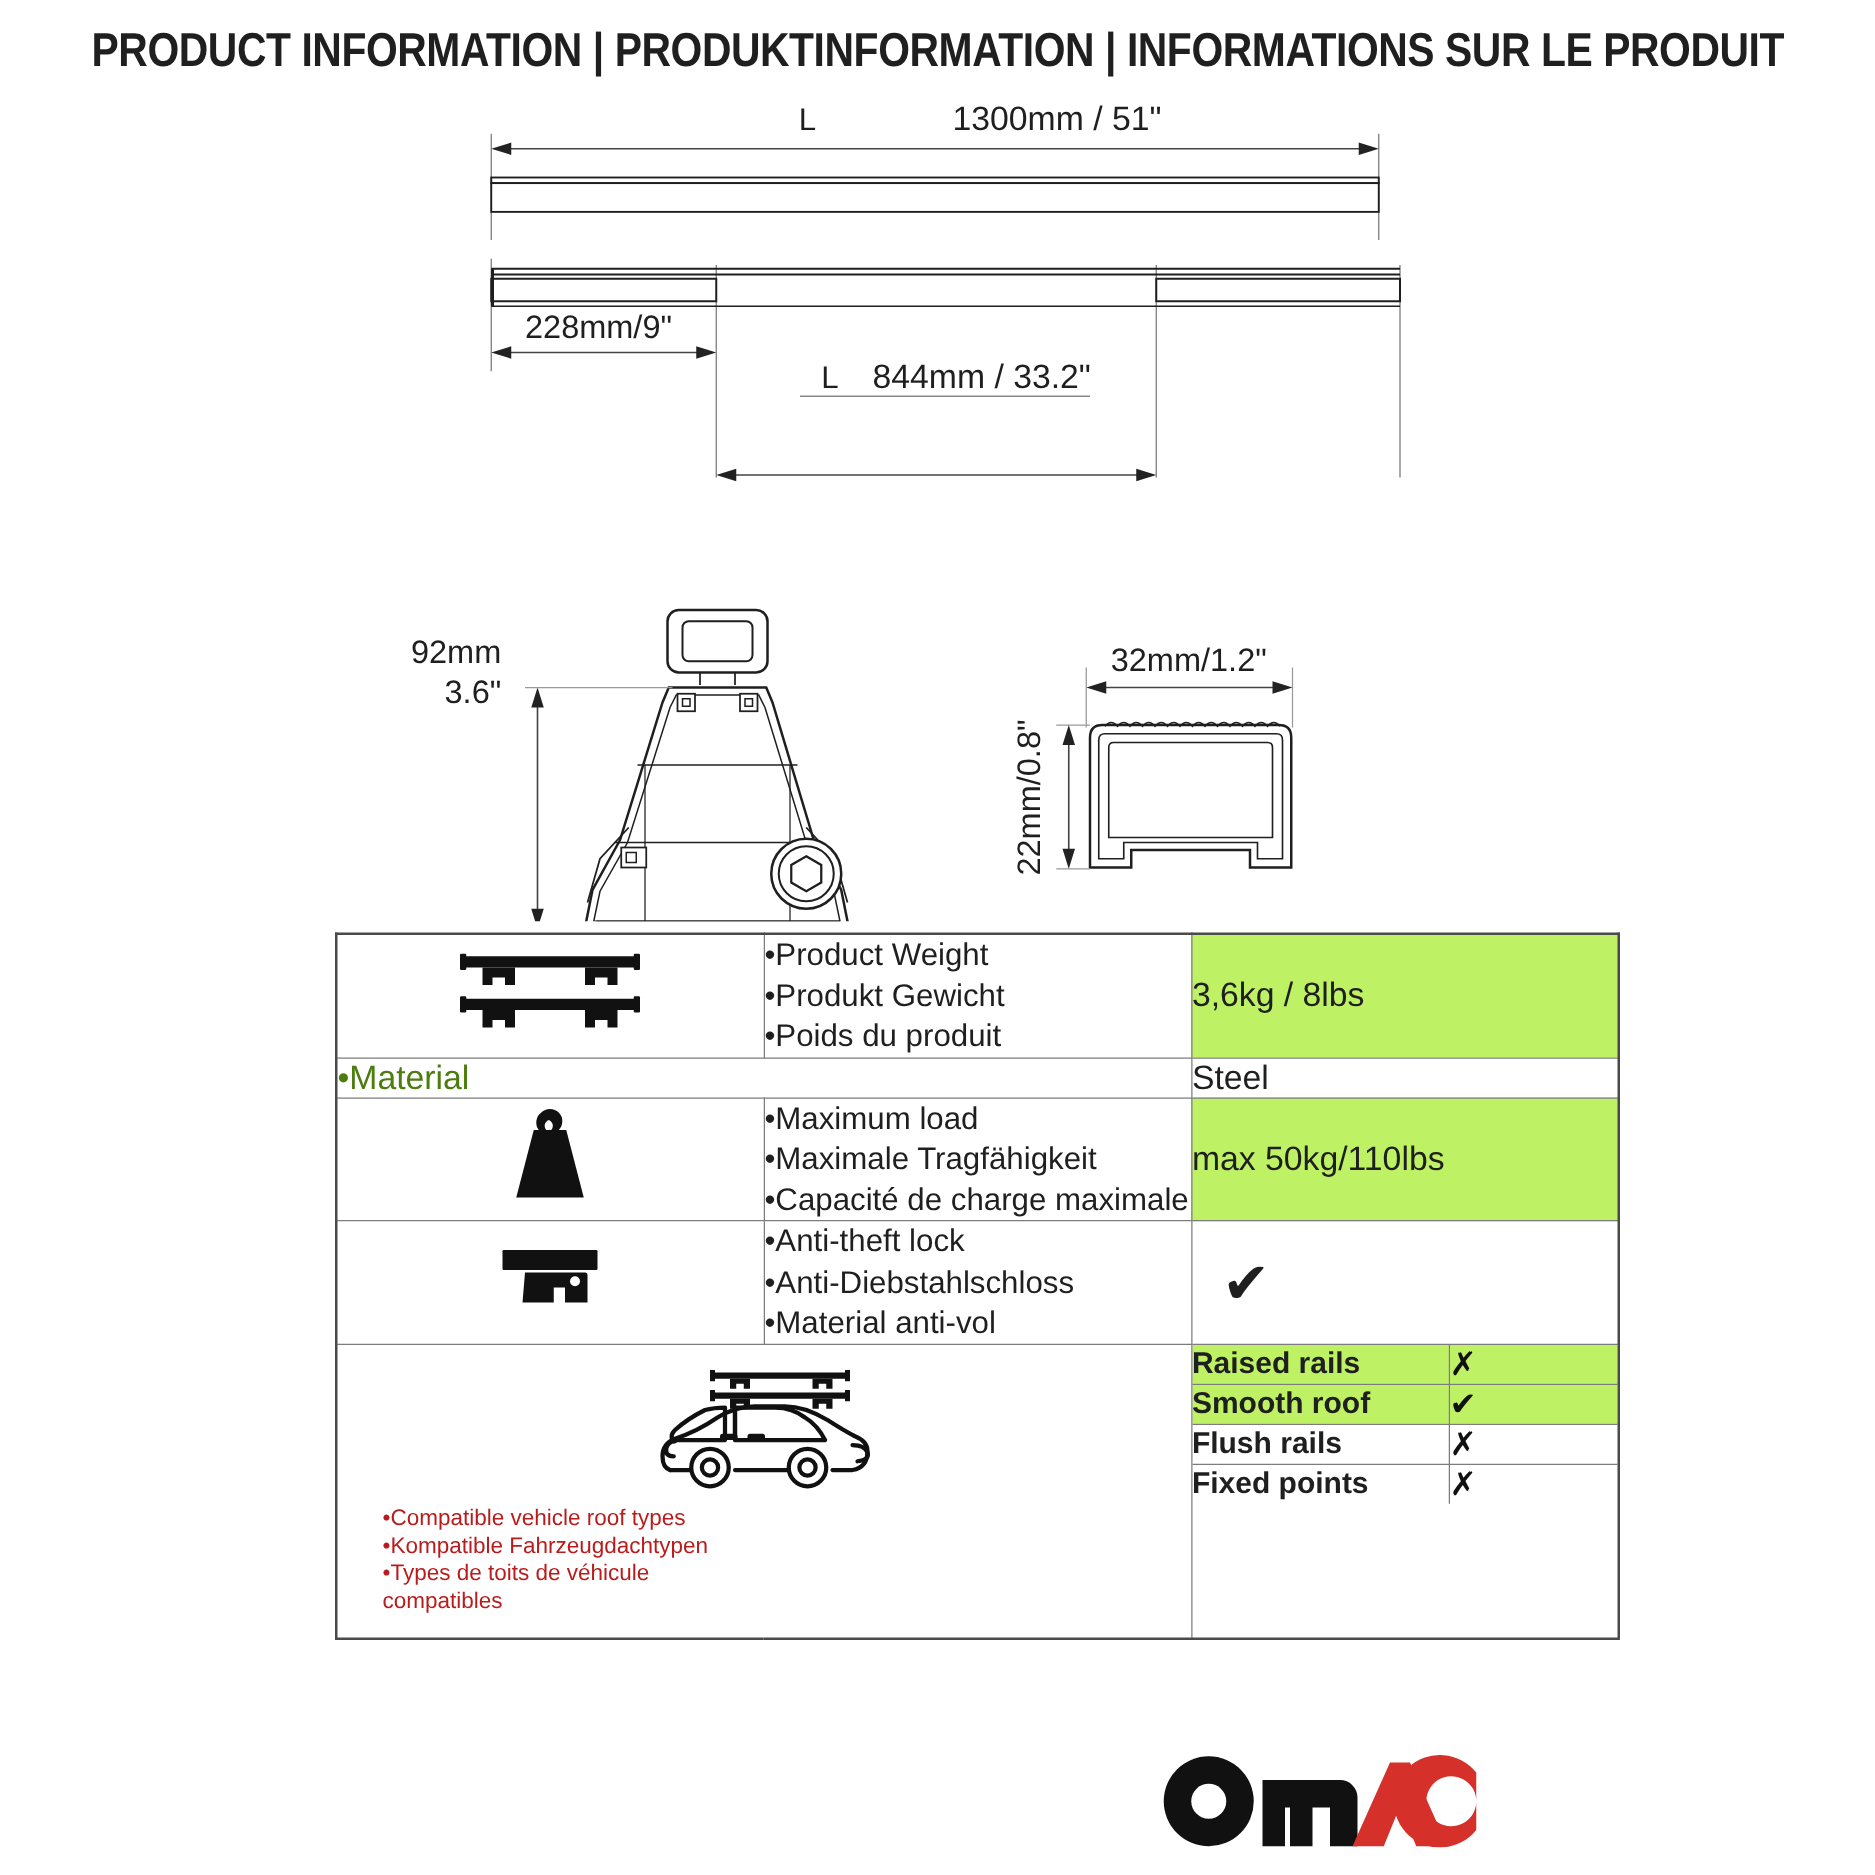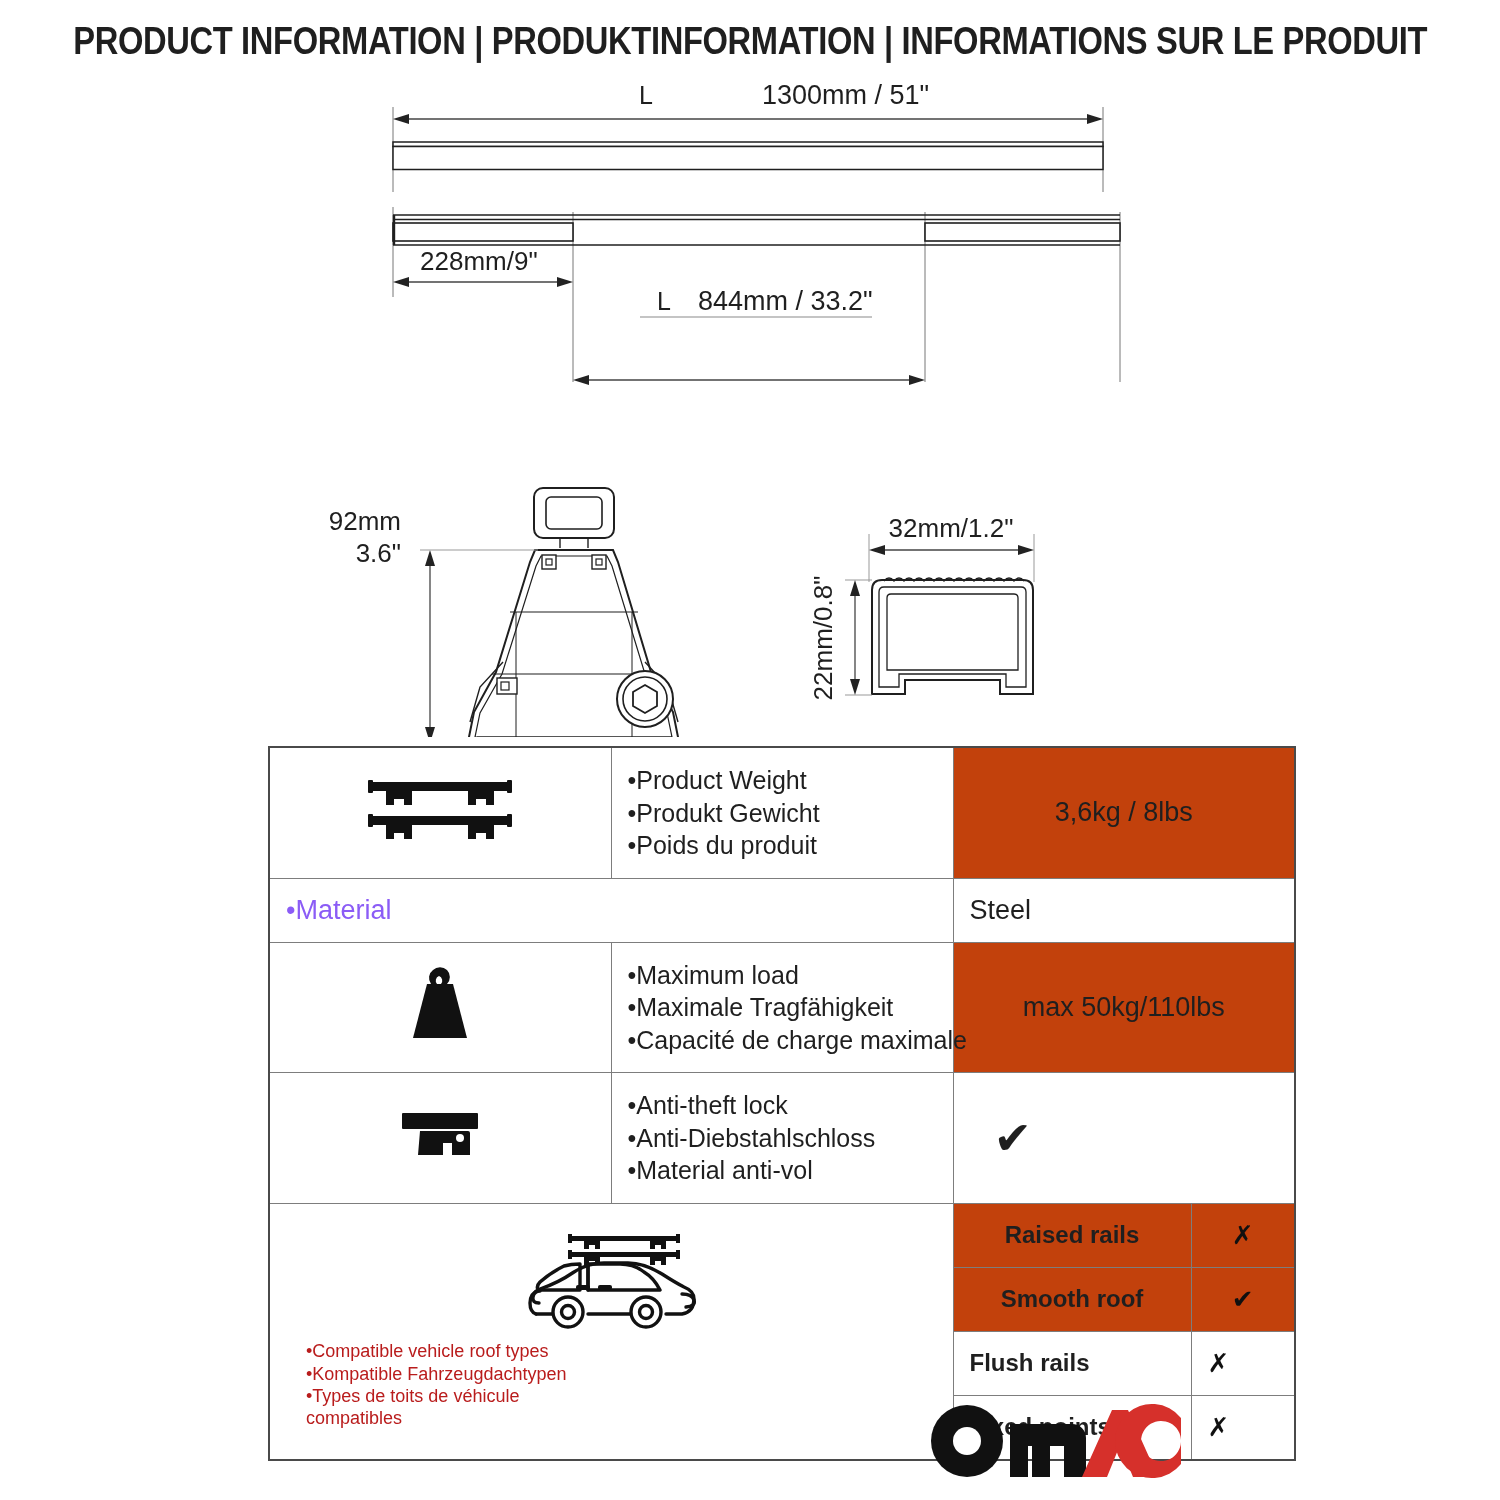--- a/index.html
+++ b/index.html
@@ -30,34 +30,34 @@
 
   
   .spec-table{
     position:absolute;left:268px;top:746px;width:1028px;
     border:2px solid #4a4a4a;border-collapse:collapse;
     table-layout:fixed;
   }
   .spec-table td{
     border:1px solid #7d7d7d;
     vertical-align:middle;
-    padding:16px;
-  }
-  .shade{background:#c2410c;text-align:center;}
+    padding:0;
+  }
+  .shade{background:#bef264;}
 
   .icon-cell{text-align:center;vertical-align:middle;}
   .label-list{
     font-size:25px;line-height:1.30;color:#1f1f1f;
     padding:10px 2px 10px 6px;white-space:nowrap;
   }
   .value-cell{
     font-size:27px;color:#1f1f1f;padding-left:22px;
   }
   .material-label{
-    font-size:27px;color:#8b5cf6;padding:18px 0 18px 34px;
+    font-size:27px;color:#4d7c0f;padding:18px 0 18px 34px;
   }
   .tick{font-size:46px;line-height:1;font-weight:600;padding-left:24px;display:inline-block;}
   .roof-desc{
     font-size:18px;line-height:1.24;color:#b91c1c;
     padding:4px 10px 0 28px;white-space:pre-line;
   }
 
   
   .roof-sub{
     width:100%;border-collapse:collapse;table-layout:fixed;

